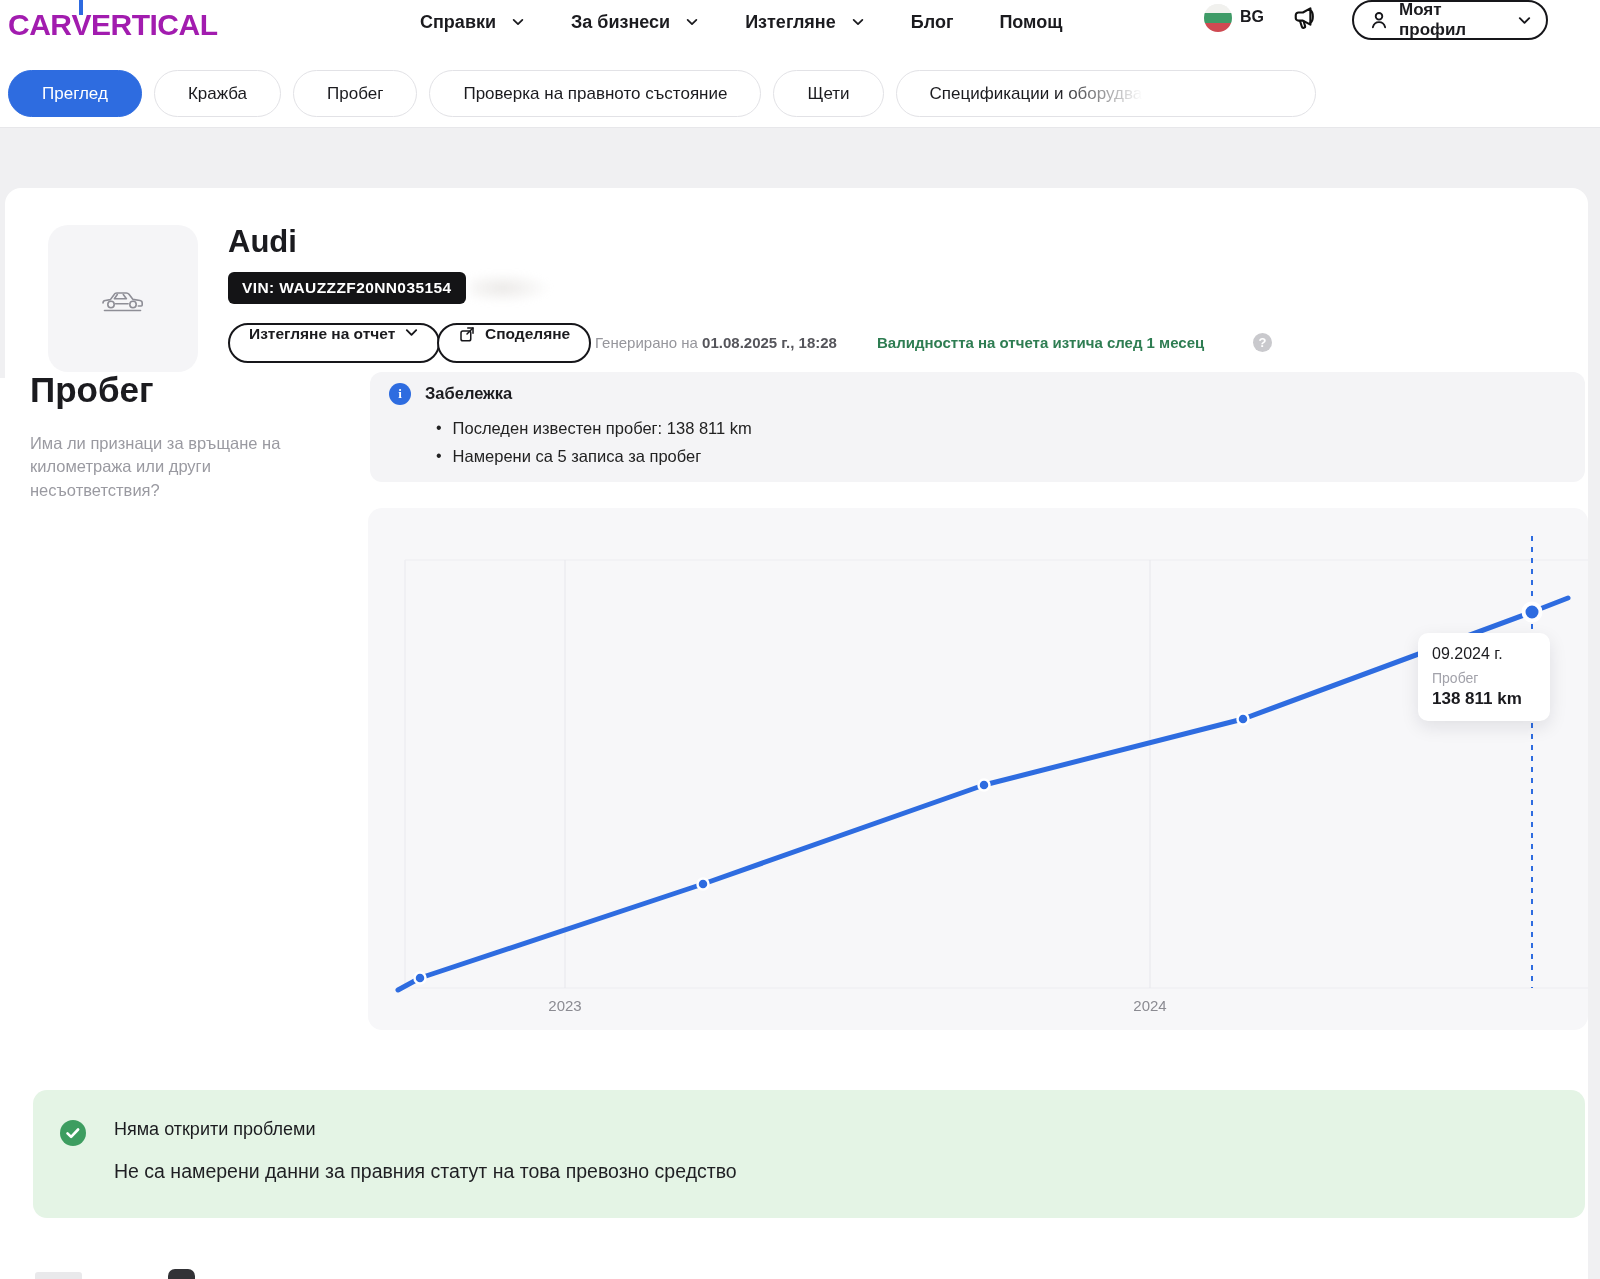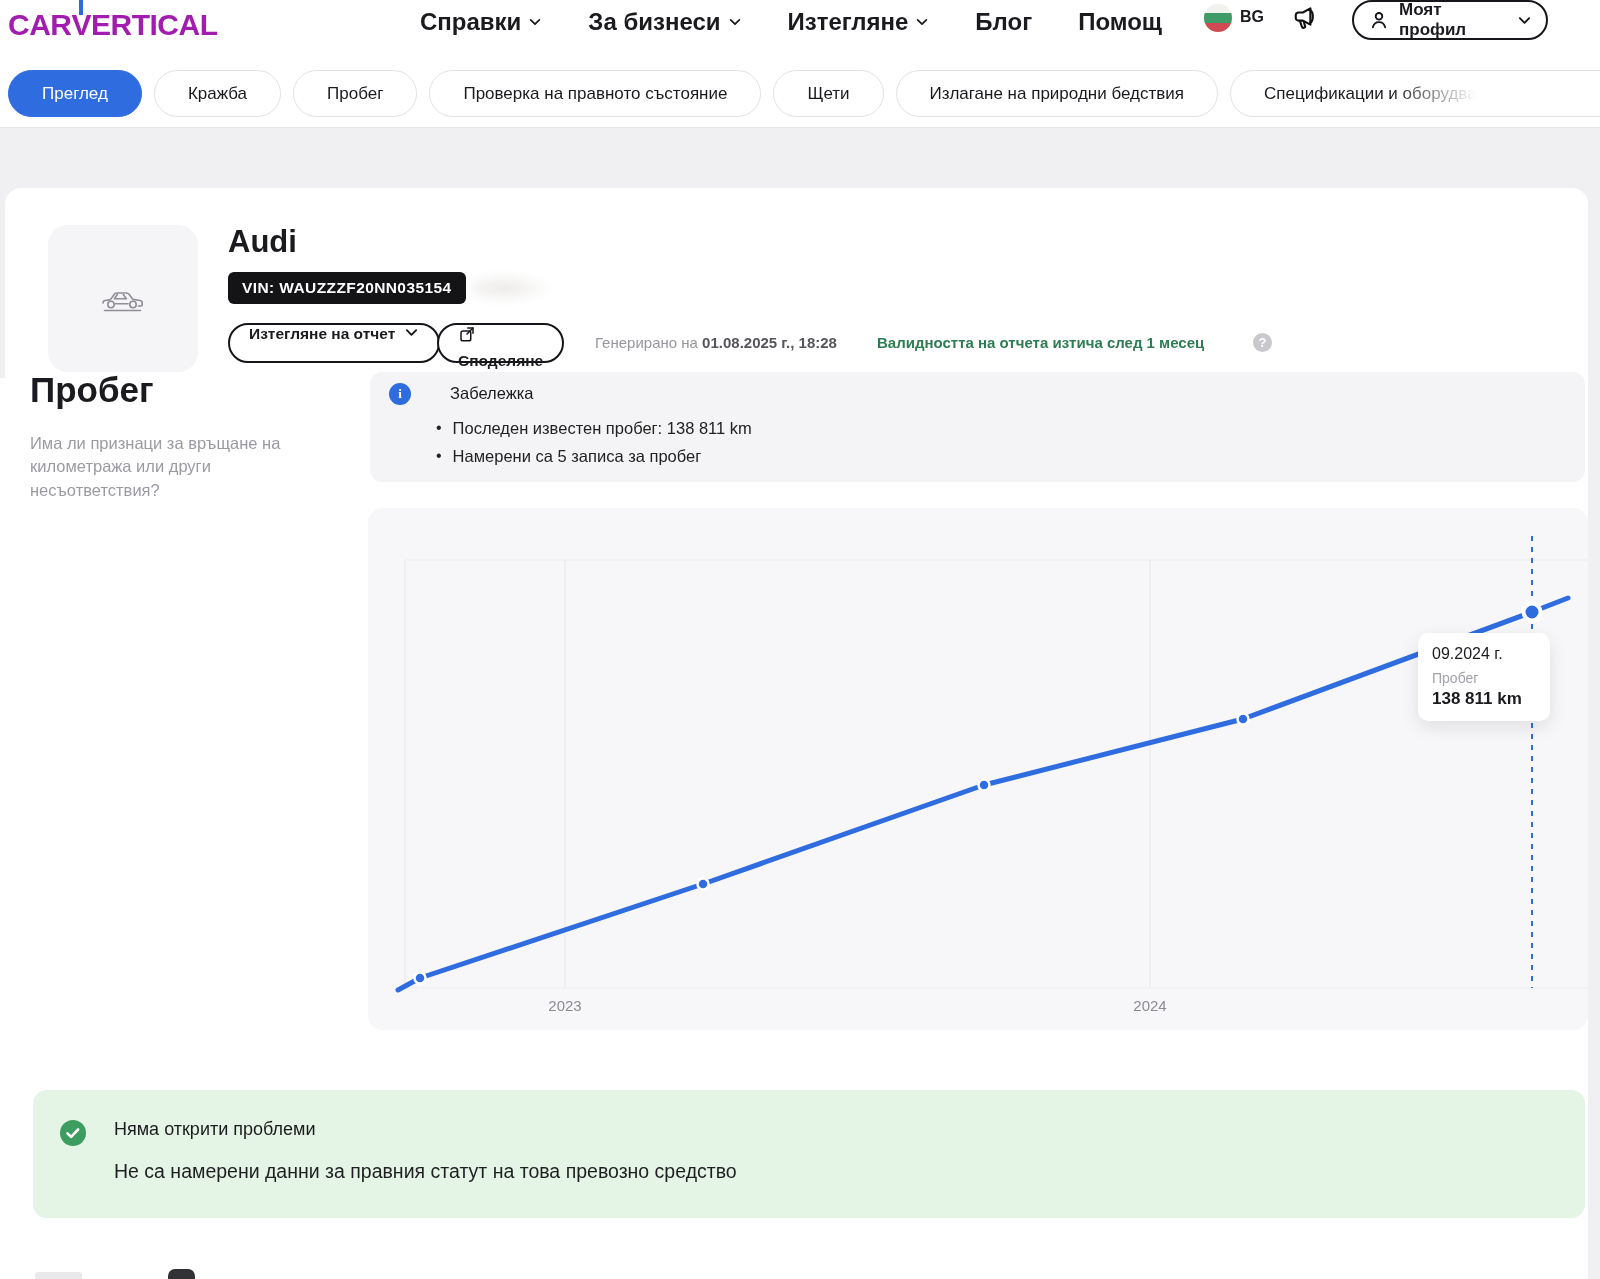--- a/index.html
+++ b/index.html
@@ -6,21 +6,21 @@
   .stage{position:relative;width:1600px;height:1279px;overflow:hidden;
          background:#f0f0f2;font-family:"Liberation Sans",sans-serif;color:#1b1b1f;}
   .abs{position:absolute;}
 
   
   .header{left:0;top:0;width:1600px;height:60px;background:#fff;}
   .logo{left:8px;top:8px;font-size:30px;font-weight:800;letter-spacing:-0.5px;color:#a21caf;cursor:pointer;}
   .logo .vmark{position:relative;}
   .logo .vmark::before{content:"";position:absolute;left:7px;top:-9px;width:4px;height:16px;background:#2d6ae0;}
   .nav{left:420px;top:0;height:44px;display:flex;gap:46px;align-items:center;}
-  .nav-item{display:flex;align-items:center;gap:7px;font-size:24px;font-weight:700;cursor:pointer;white-space:nowrap;}
+  .nav-item{display:flex;align-items:center;gap:15px;font-size:18px;font-weight:700;cursor:pointer;white-space:nowrap;}
   .flag{left:1204px;top:4px;width:28px;height:28px;border-radius:50%;overflow:hidden;cursor:pointer;box-shadow:inset 0 0 0 1px rgba(0,0,0,.06);}
   .flag div{height:9.34px;}
   .lang{left:1240px;top:8px;font-size:16px;font-weight:700;}
   .megaphone{left:1291px;top:4px;width:30px;height:30px;cursor:pointer;}
   .profile-btn{left:1352px;top:0px;height:40px;width:196px;border:2px solid #16161a;border-radius:22px;
                background:#fff;display:flex;align-items:center;gap:9px;padding:0 14px;box-sizing:border-box;
                font-size:17px;font-weight:700;cursor:pointer;}
 
   
   .tabstrip-bg{left:0;top:60px;width:1600px;height:67px;background:#fff;border-bottom:1px solid #e7e7ea;}
@@ -51,21 +51,21 @@
   .validity{left:877px;top:334px;font-size:15px;font-weight:700;color:#2e7d52;white-space:nowrap;}
   .qmark{left:1253px;top:333px;width:19px;height:19px;border-radius:50%;background:#c9c9cd;color:#fff;
          font-size:13px;font-weight:700;display:flex;align-items:center;justify-content:center;cursor:pointer;}
 
   
   .section-title{left:30px;top:370px;font-size:35px;font-weight:800;}
   .section-sub{left:30px;top:432px;width:265px;font-size:16.5px;line-height:1.42;color:#9a9aa1;}
   .note{left:370px;top:372px;width:1215px;height:110px;background:#f4f4f6;border-radius:12px;}
   .note-icon{left:389px;top:383px;width:22px;height:22px;border-radius:50%;background:#2e6ce0;color:#fff;
              font-size:13px;font-weight:700;display:flex;align-items:center;justify-content:center;font-family:"Liberation Serif",serif;}
-  .note-title{left:450px;top:384px;font-size:16.5px;font-weight:400;}
+  .note-title{left:425px;top:384px;font-size:16.5px;font-weight:700;}
   .note-bullets{left:436px;top:414px;font-size:16.5px;color:#222;line-height:28px;}
   .note-bullets .b{display:flex;gap:11px;}
   .note-bullets .dot{font-size:16px;}
 
   
   .chart-card{left:368px;top:508px;width:1220px;height:522px;background:#f7f7f9;border-radius:14px;}
   .chart-svg{position:absolute;left:0;top:0;}
   .tooltip{left:1418px;top:633px;width:104px;background:#fff;border-radius:10px;padding:12px 14px;
            box-shadow:0 6px 18px rgba(20,20,40,.10);}
   .tt-date{font-size:16px;color:#1b1b1f;}
@@ -165,23 +165,20 @@
       </div>
     <div class="tab">
         <span>Пробег</span>
       </div>
     <div class="tab">
         <span>Проверка на правното състояние</span>
       </div>
     <div class="tab">
         <span>Щети</span>
       </div>
-    <div class="tab">
-        <span>Излагане на природни бедствия</span>
-      </div>
     <div class="tab cut">
         <span class="fade-label">Спецификации и оборудване</span>
       </div>
   </div>
 
   <div class="abs card"></div>
   <div class="abs card-extend"></div>
 
   <div class="abs thumb">
     <span class="icon">
@@ -200,21 +197,21 @@
   <div class="abs smudge"></div>
 
   <div class="abs pill-btn" style="left:228px;top:323px;">
     <span>Изтегляне на отчет</span>
     <span class="icon">
         <svg width="15" height="15" viewBox="0 0 16 16">
           <path d="M3 5.5l5 5 5-5" fill="none" stroke="#16161a" stroke-width="2" stroke-linecap="round" stroke-linejoin="round"></path>
         </svg>
       </span>
   </div>
-  <div class="abs pill-btn" style="left:437px;top:323px;flex-direction:column;">
+  <div class="abs pill-btn" style="left:437px;top:323px;">
     <span class="icon">
       <svg width="18" height="18" viewBox="0 0 24 24" fill="none" stroke="#16161a" stroke-width="2" stroke-linecap="round" stroke-linejoin="round">
         <rect x="4" y="8" width="13" height="13" rx="2.5"></rect>
         <path d="M13 4h7v7"></path>
           <path d="M20 4l-8 8"></path>
       </svg>
     </span>
     <span>Споделяне</span>
   </div>
 

